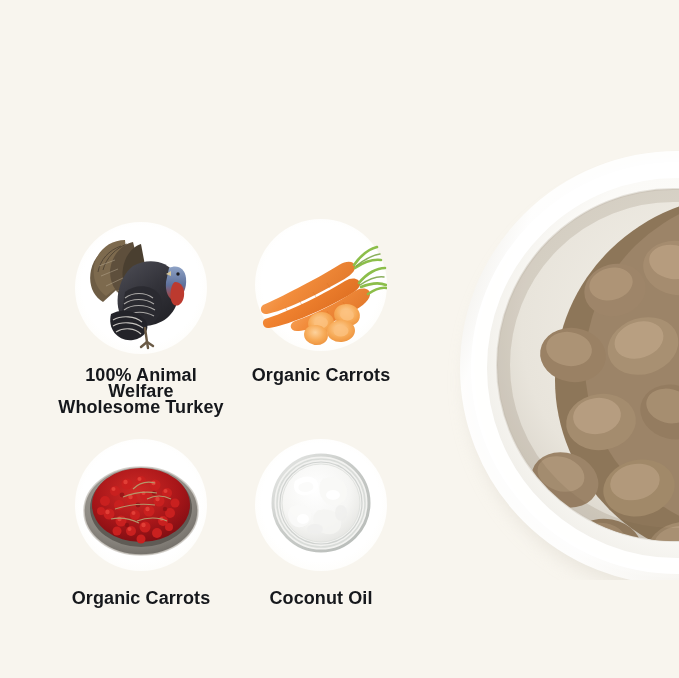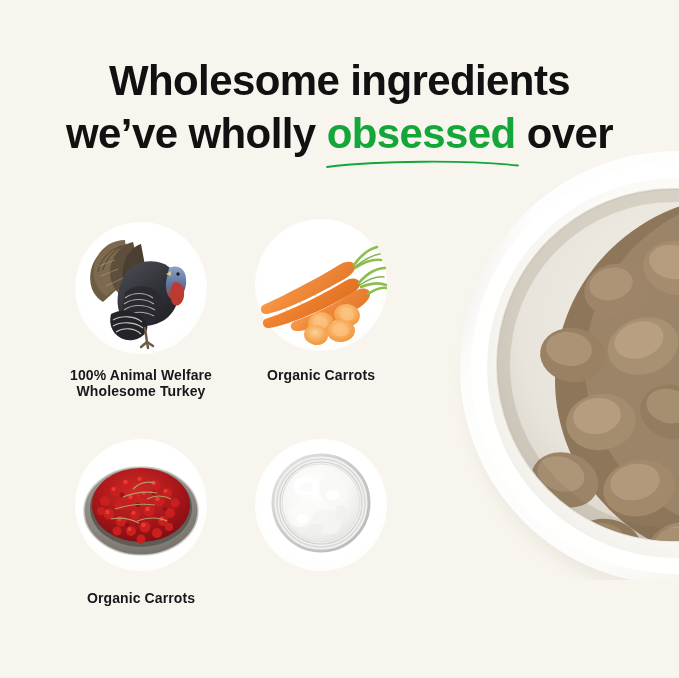--- a/index.html
+++ b/index.html
@@ -61,21 +61,21 @@
     background:radial-gradient(circle at 50% 48%, #ffffff 0%, #ffffff 62%, #fdfcf8 82%, rgba(248,245,238,0) 100%);
     overflow:visible;
   }
   .ing-art {
     position:absolute; inset:0;
     display:block;
   }
   .ing-label {
     margin-top:12px;
     text-align:center;
-    font-size:14px;
+    font-size:18px;
     font-weight:bold;
     color:#16181C;
     line-height:16px;
     letter-spacing:0.1px;
   }
 
   #ing-turkey  { left:51px;  top:222px; }
   #ing-carrots { left:231px; top:219px; }
   #ing-berries { left:51px;  top:439px; }
   #ing-coconut { left:231px; top:439px; }
@@ -202,26 +202,20 @@
           <ellipse cx="340" cy="386" rx="24" ry="18" fill="#b49b7e" opacity="0.68" transform="rotate(15 340 386)"></ellipse>
 
           <ellipse cx="412" cy="360" rx="34" ry="27" fill="#a08867" transform="rotate(-3 412 360)"></ellipse>
         </g>
 
         <ellipse cx="258" cy="215" rx="176" ry="176" fill="none" stroke="#6f5c45" stroke-width="26" opacity="0.16"></ellipse>
       </g>
     </svg>
   </div>
 
-  <div class="headline">
-    <span class="line">Wholesome ingredients</span>
-    <span class="line"><span>we’ve wholly </span><span class="hl-accent"><span>obsessed</span><svg class="hl-underline" viewBox="0 0 200 10" preserveAspectRatio="none">
-          <path d="M2,8 C55,1.5 145,1 198,6.5" fill="none" stroke="#15A63A" stroke-width="1.8" stroke-linecap="round"></path>
-        </svg></span><span> over</span></span>
-  </div>
 
   <div class="ing" id="ing-turkey">
     <div class="ing-disc">
       <svg class="ing-art" viewBox="0 0 132 132" xmlns="http://www.w3.org/2000/svg">
         <defs>
           <linearGradient id="tkTail" x1="0" y1="0" x2="1" y2="1">
             <stop offset="0%" stop-color="#7e6b50"></stop>
             <stop offset="55%" stop-color="#574staple" stop-opacity="0"></stop>
             <stop offset="55%" stop-color="#5a4b38"></stop>
             <stop offset="100%" stop-color="#3d3328"></stop>
@@ -482,15 +476,16 @@
           <ellipse cx="48" cy="80" rx="6" ry="5" fill="#ffffff" opacity="0.95"></ellipse>
           <ellipse cx="78" cy="56" rx="7" ry="5" fill="#ffffff" opacity="0.9"></ellipse>
           <ellipse cx="60" cy="90" rx="8" ry="5" fill="#efefed" opacity="0.8"></ellipse>
           <ellipse cx="86" cy="74" rx="6" ry="8" fill="#eeeeec" opacity="0.7"></ellipse>
         </g>
 
         <path d="M27,64 A39,39 0 0,0 66,103 A39,39 0 0,1 27,64 Z" fill="#dedede" opacity="0.35"></path>
         <circle cx="66" cy="64" r="39" fill="none" stroke="#dcdedb" stroke-width="1" opacity="0.8"></circle>
       </svg>
     </div>
+    <div class="ing-label">Coconut Oil</div>
   </div>
 
 </div>
 
 </body></html>

